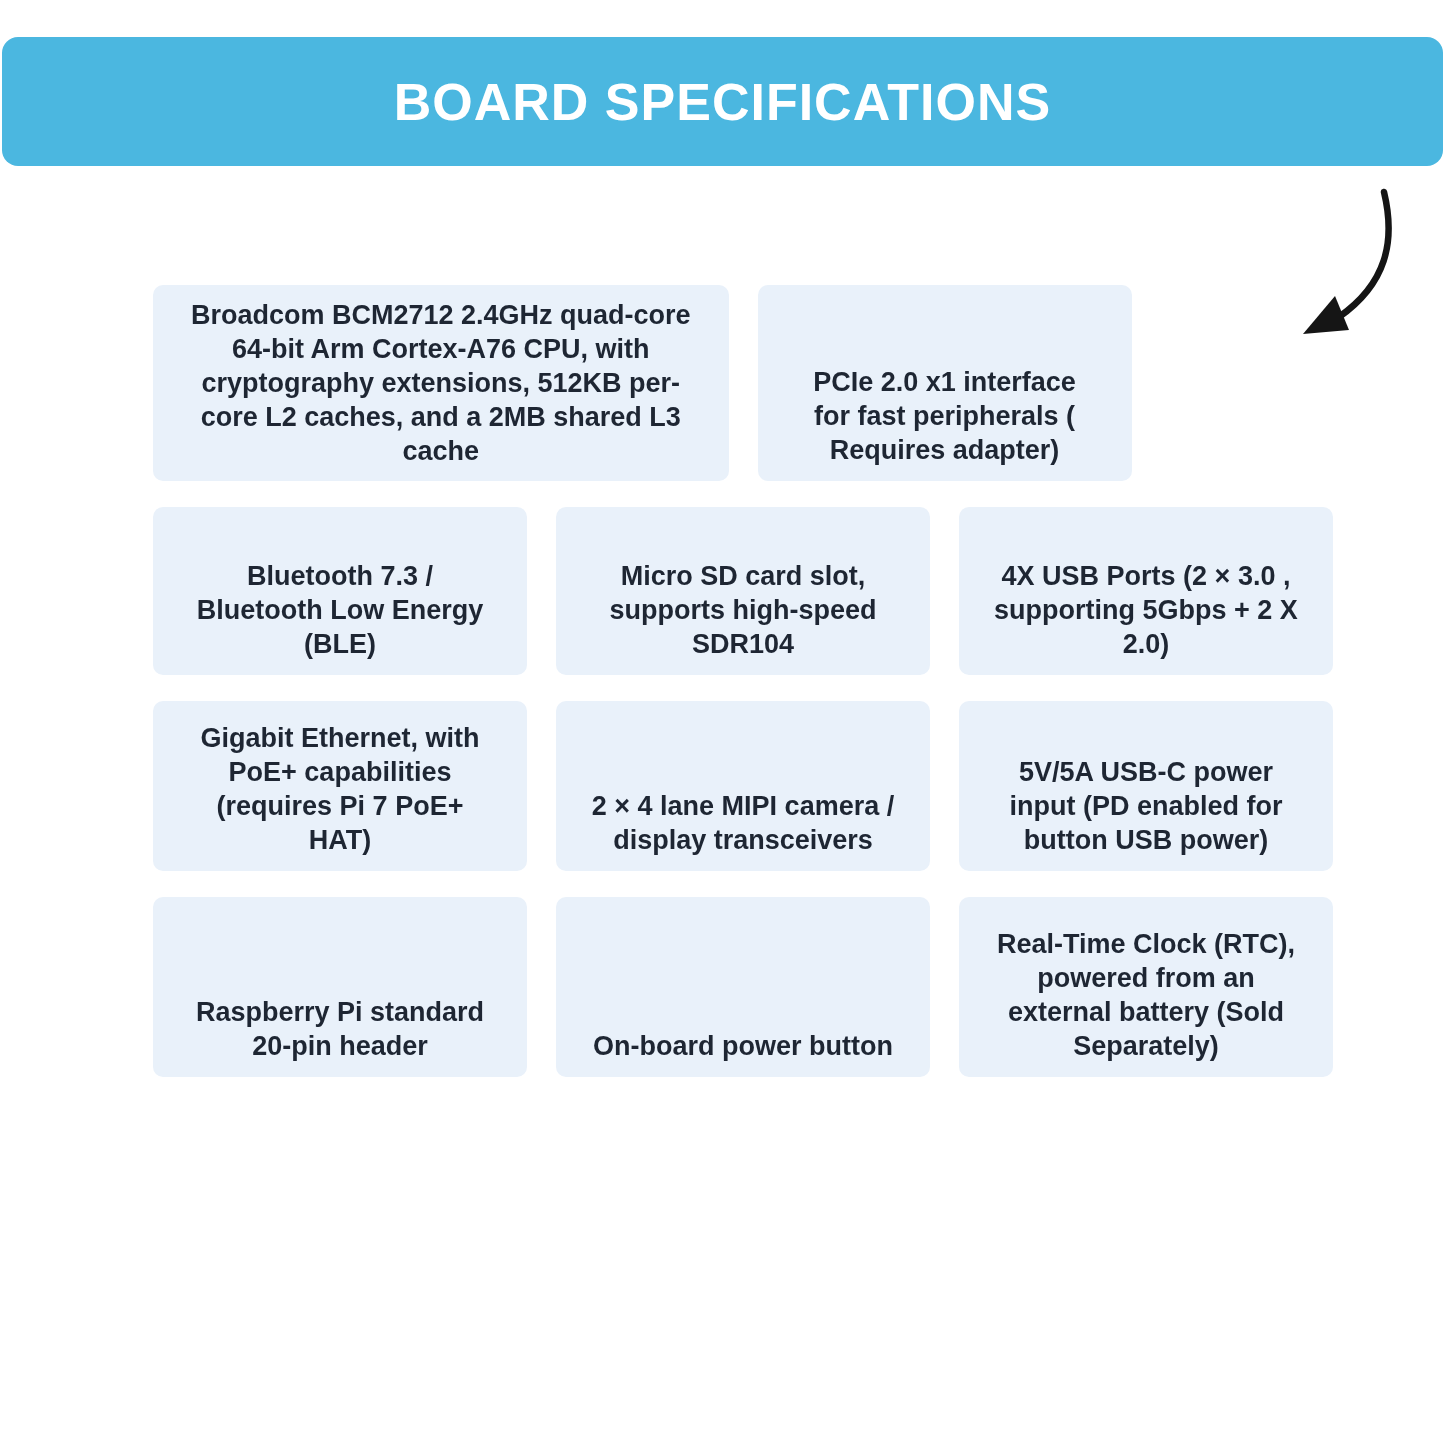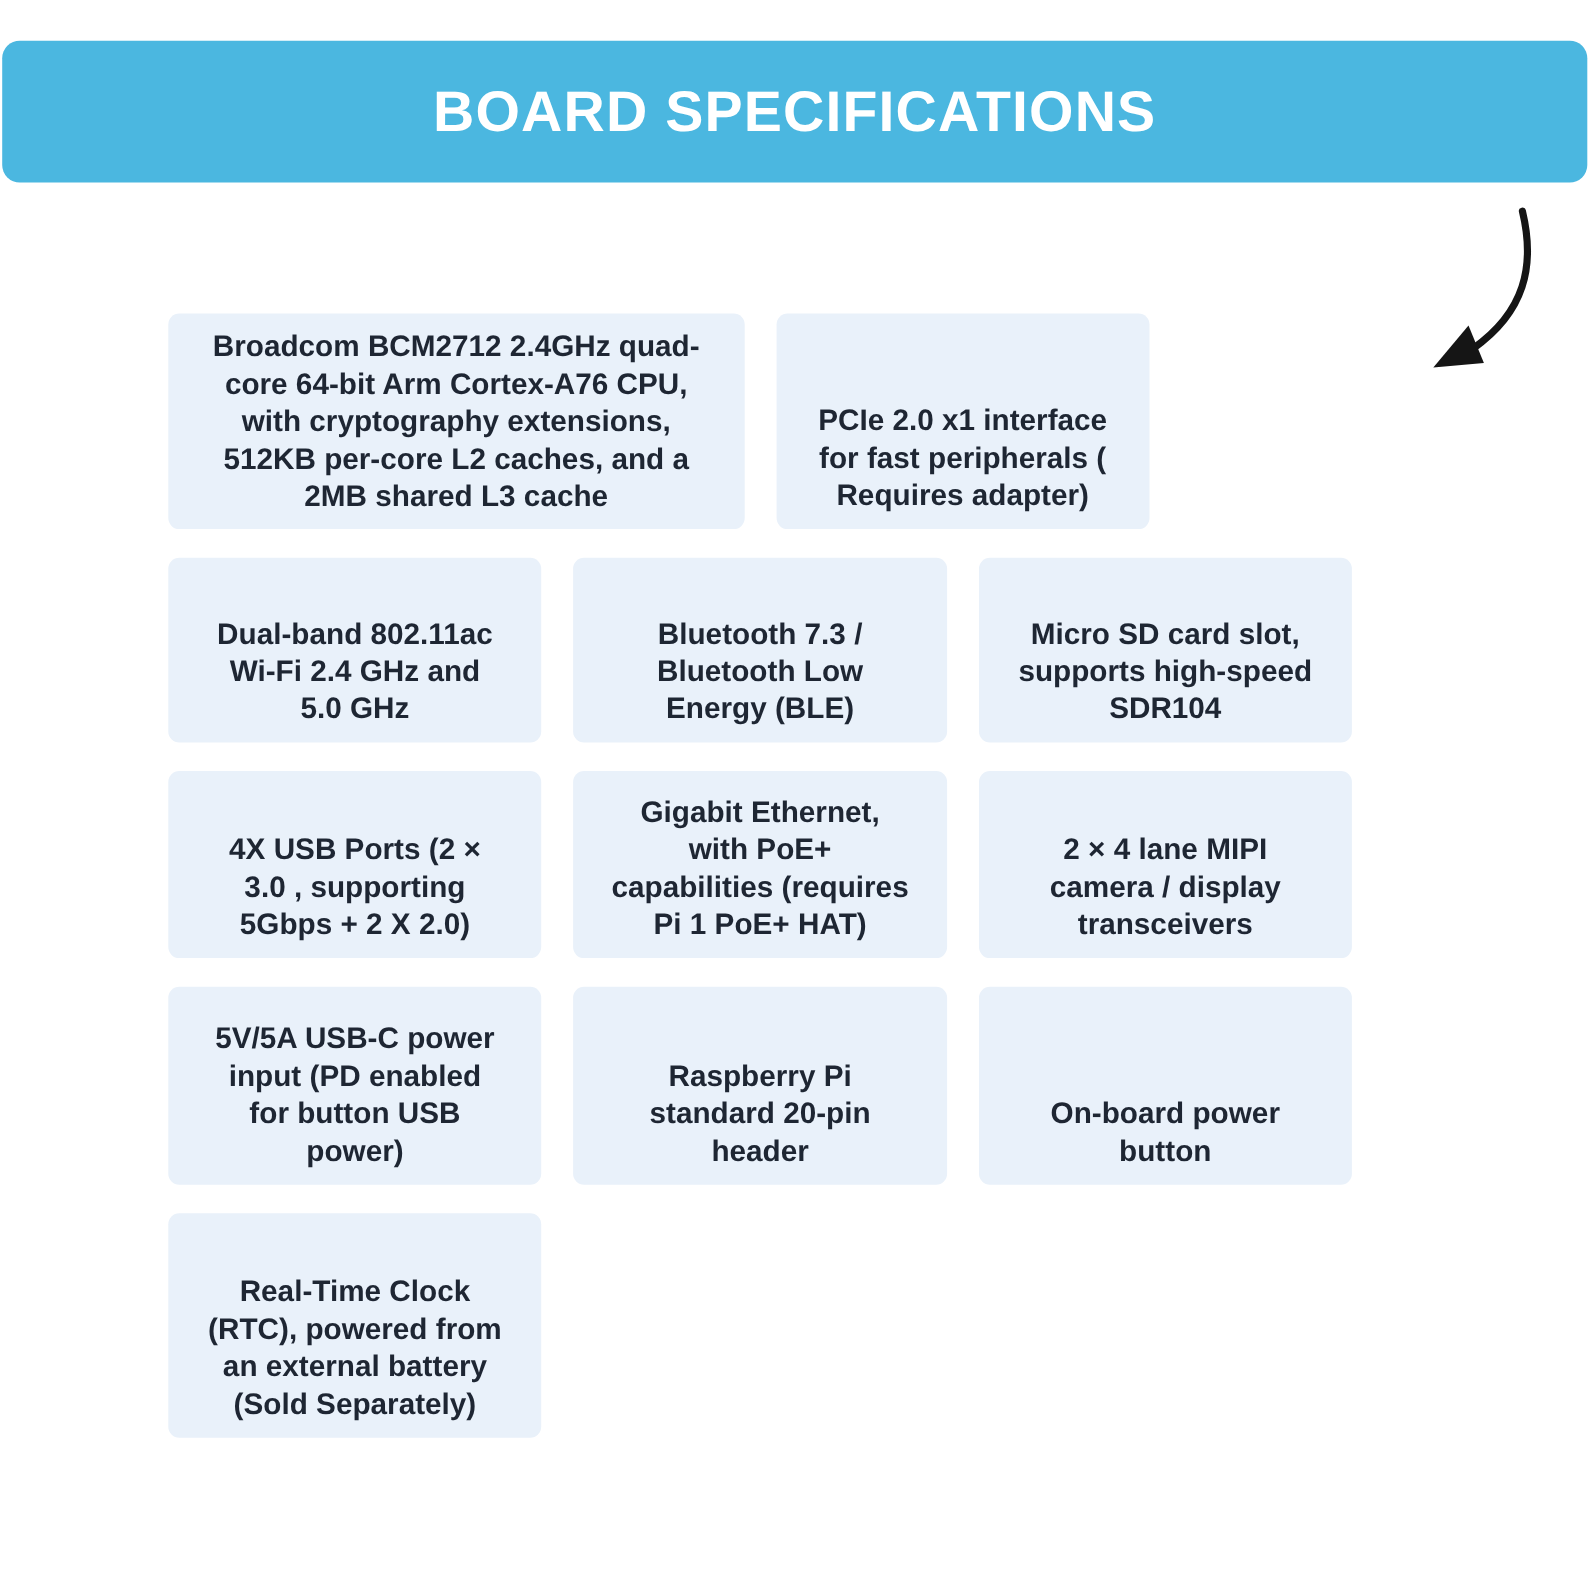--- a/index.html
+++ b/index.html
@@ -39,21 +39,21 @@
     top: 170px;
     width: 200px;
     height: 200px;
     pointer-events: none;
   }
 
   .content-grid {
     position: absolute;
     left: 153px;
     top: 285px;
-    width: 1076px;
+    width: 1180px;
     display: grid;
     grid-template-columns: repeat(6, 1fr);
     grid-template-rows: 196px 168px 170px 180px 204px;
     column-gap: 29px;
     row-gap: 26px;
   }
 
   .card {
     background: var(--card-bg, #e9f1fa);
     border-radius: 10px;
@@ -86,34 +86,31 @@
 
 <main class="content-grid">
   <div class="card wide">
     <span>Broadcom BCM2712 2.4GHz quad-core 64-bit Arm Cortex-A76 CPU, with cryptography extensions, 512KB per-core L2 caches, and a 2MB shared L3 cache</span>
   </div>
 
   <div class="card std">
     <span>PCIe 2.0 x1 interface for fast peripherals ( Requires adapter)</span>
   </div>
   <div class="card std">
-    <span>Dual-band 802.11ac Wi-Fi 2.4 GHz and 5.0 GHz</span>
-  </div>
-  <div class="card std">
     <span>Bluetooth 7.3 / Bluetooth Low Energy (BLE)</span>
   </div>
 
   <div class="card std">
     <span>Micro SD card slot, supports high-speed SDR104</span>
   </div>
   <div class="card std">
     <span>4X USB Ports (2 × 3.0 , supporting 5Gbps + 2 X 2.0)</span>
   </div>
   <div class="card std">
-    <span>Gigabit Ethernet, with PoE+ capabilities (requires Pi 1 PoE+ HAT)</span>
+    <span>Gigabit Ethernet, with PoE+ capabilities (requires Pi 7 PoE+ HAT)</span>
   </div>
 
   <div class="card std">
     <span>2 × 4 lane MIPI camera / display transceivers</span>
   </div>
   <div class="card std">
     <span>5V/5A USB-C power input (PD enabled for button USB power)</span>
   </div>
   <div class="card std">
     <span>Raspberry Pi standard 20-pin header</span>

